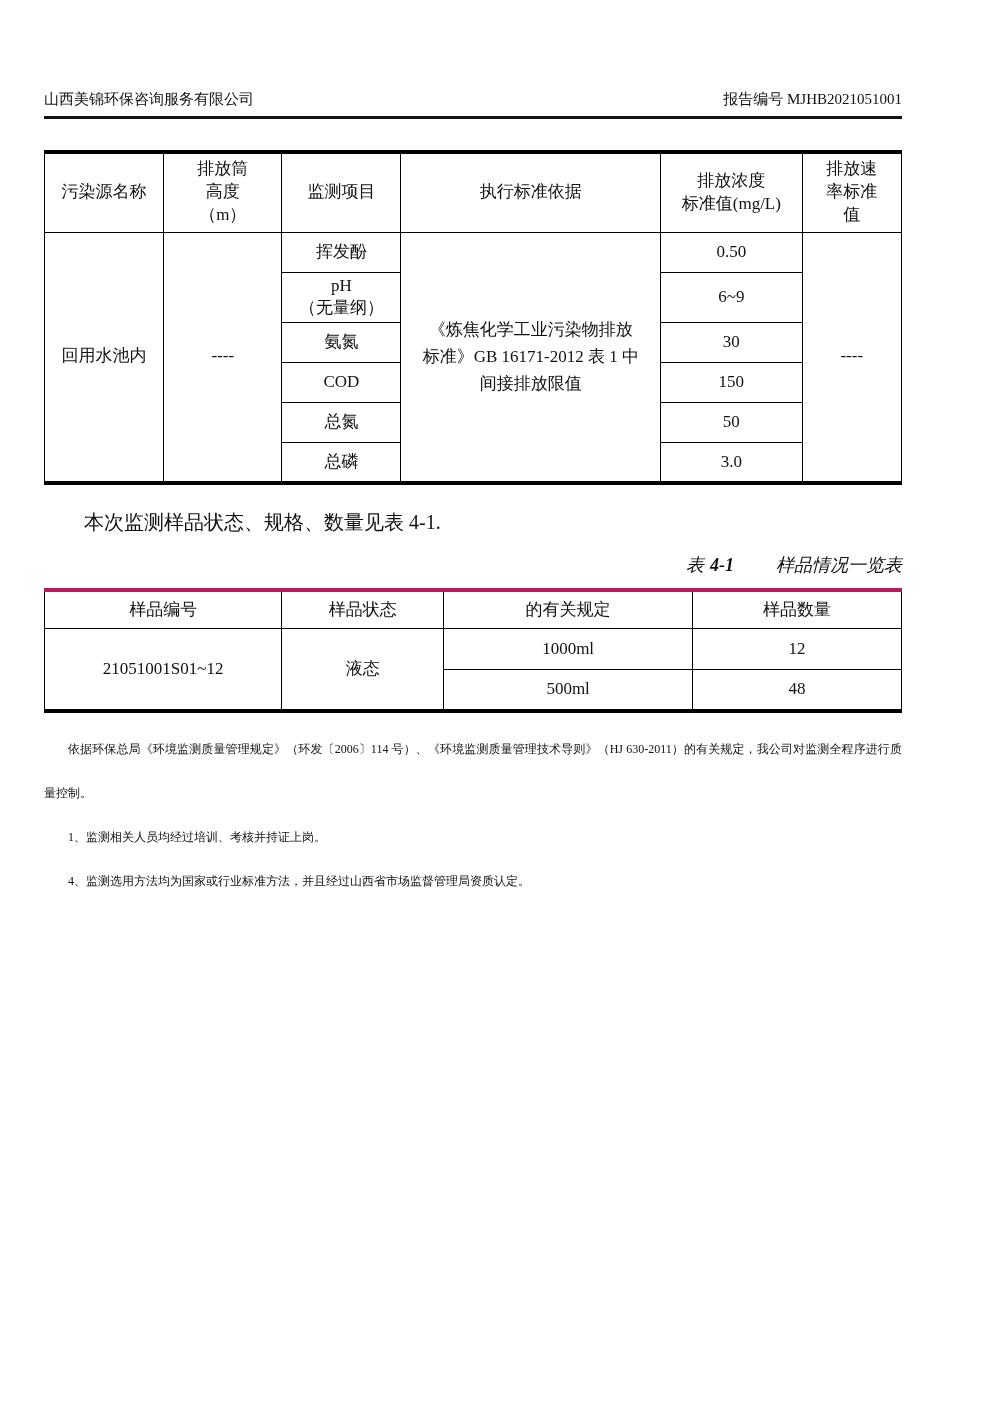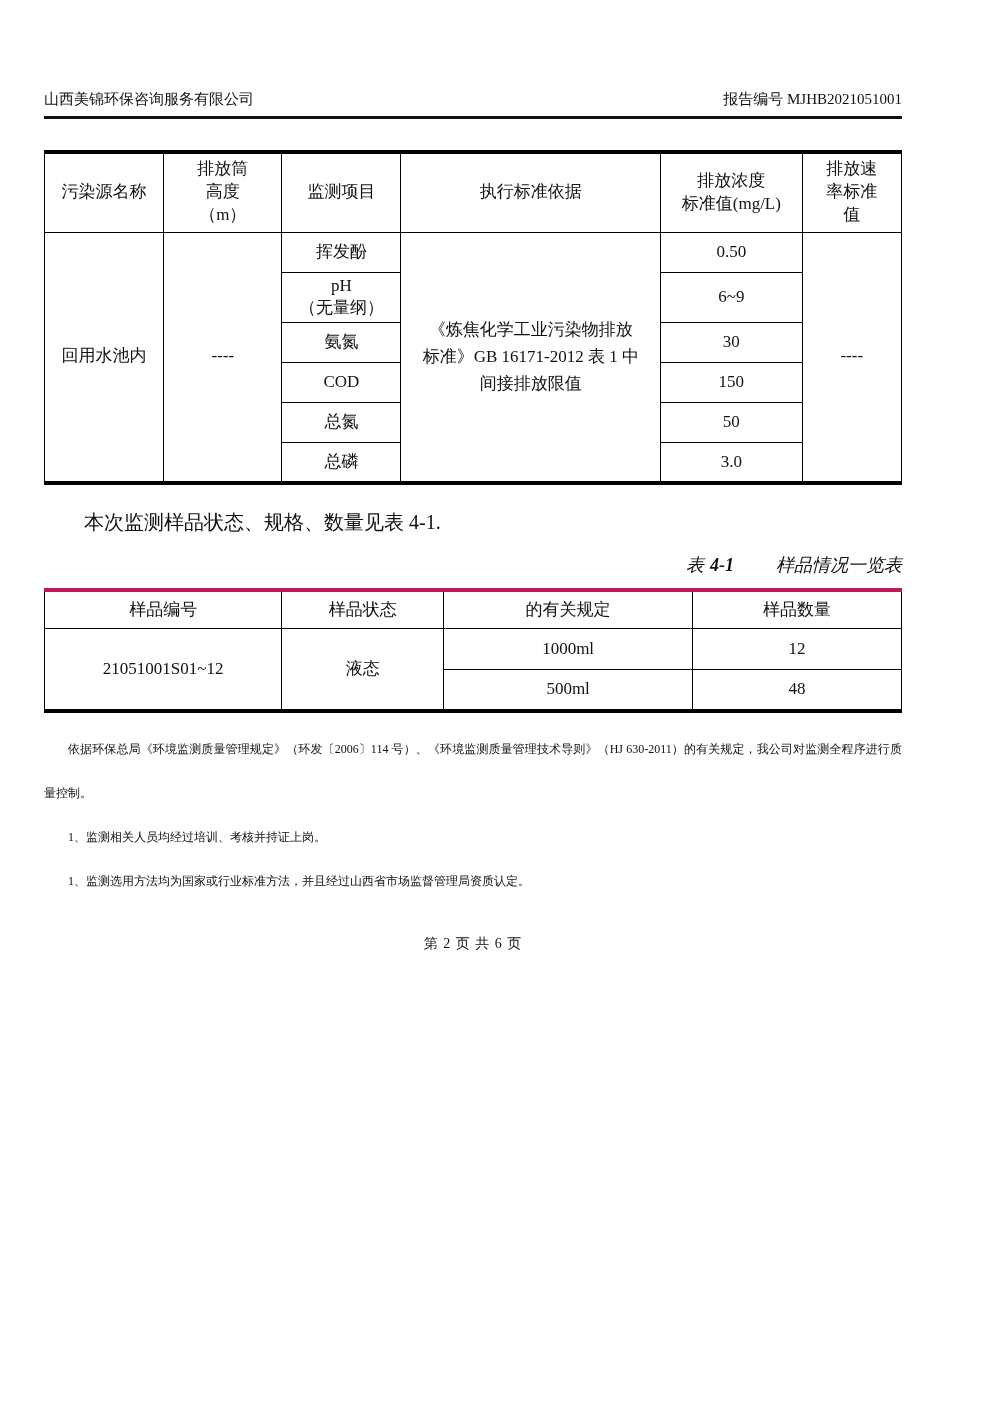--- a/index.html
+++ b/index.html
@@ -191,17 +191,16 @@
       <tr>
         <td>500ml</td>
         <td>48</td>
       </tr>
     </tbody>
   </table>
 
 
   <p class="body-p first-p">依据环保总局《环境监测质量管理规定》（环发〔2006〕114 号）、《环境监测质量管理技术导则》（HJ 630-2011）的有关规定，我公司对监测全程序进行质量控制。</p>
   <p class="body-p">1、监测相关人员均经过培训、考核并持证上岗。</p>
-  <p class="body-p">1、监测选用方法均为国家或行业标准方法，并且经过山西省市场监督管理局资质认定。</p>
-
-  <div class="doc-footer">第 2 页 共 6 页</div>
+  <p class="body-p">4、监测选用方法均为国家或行业标准方法，并且经过山西省市场监督管理局资质认定。</p>
+
 
 </div>
 
 </body></html>

